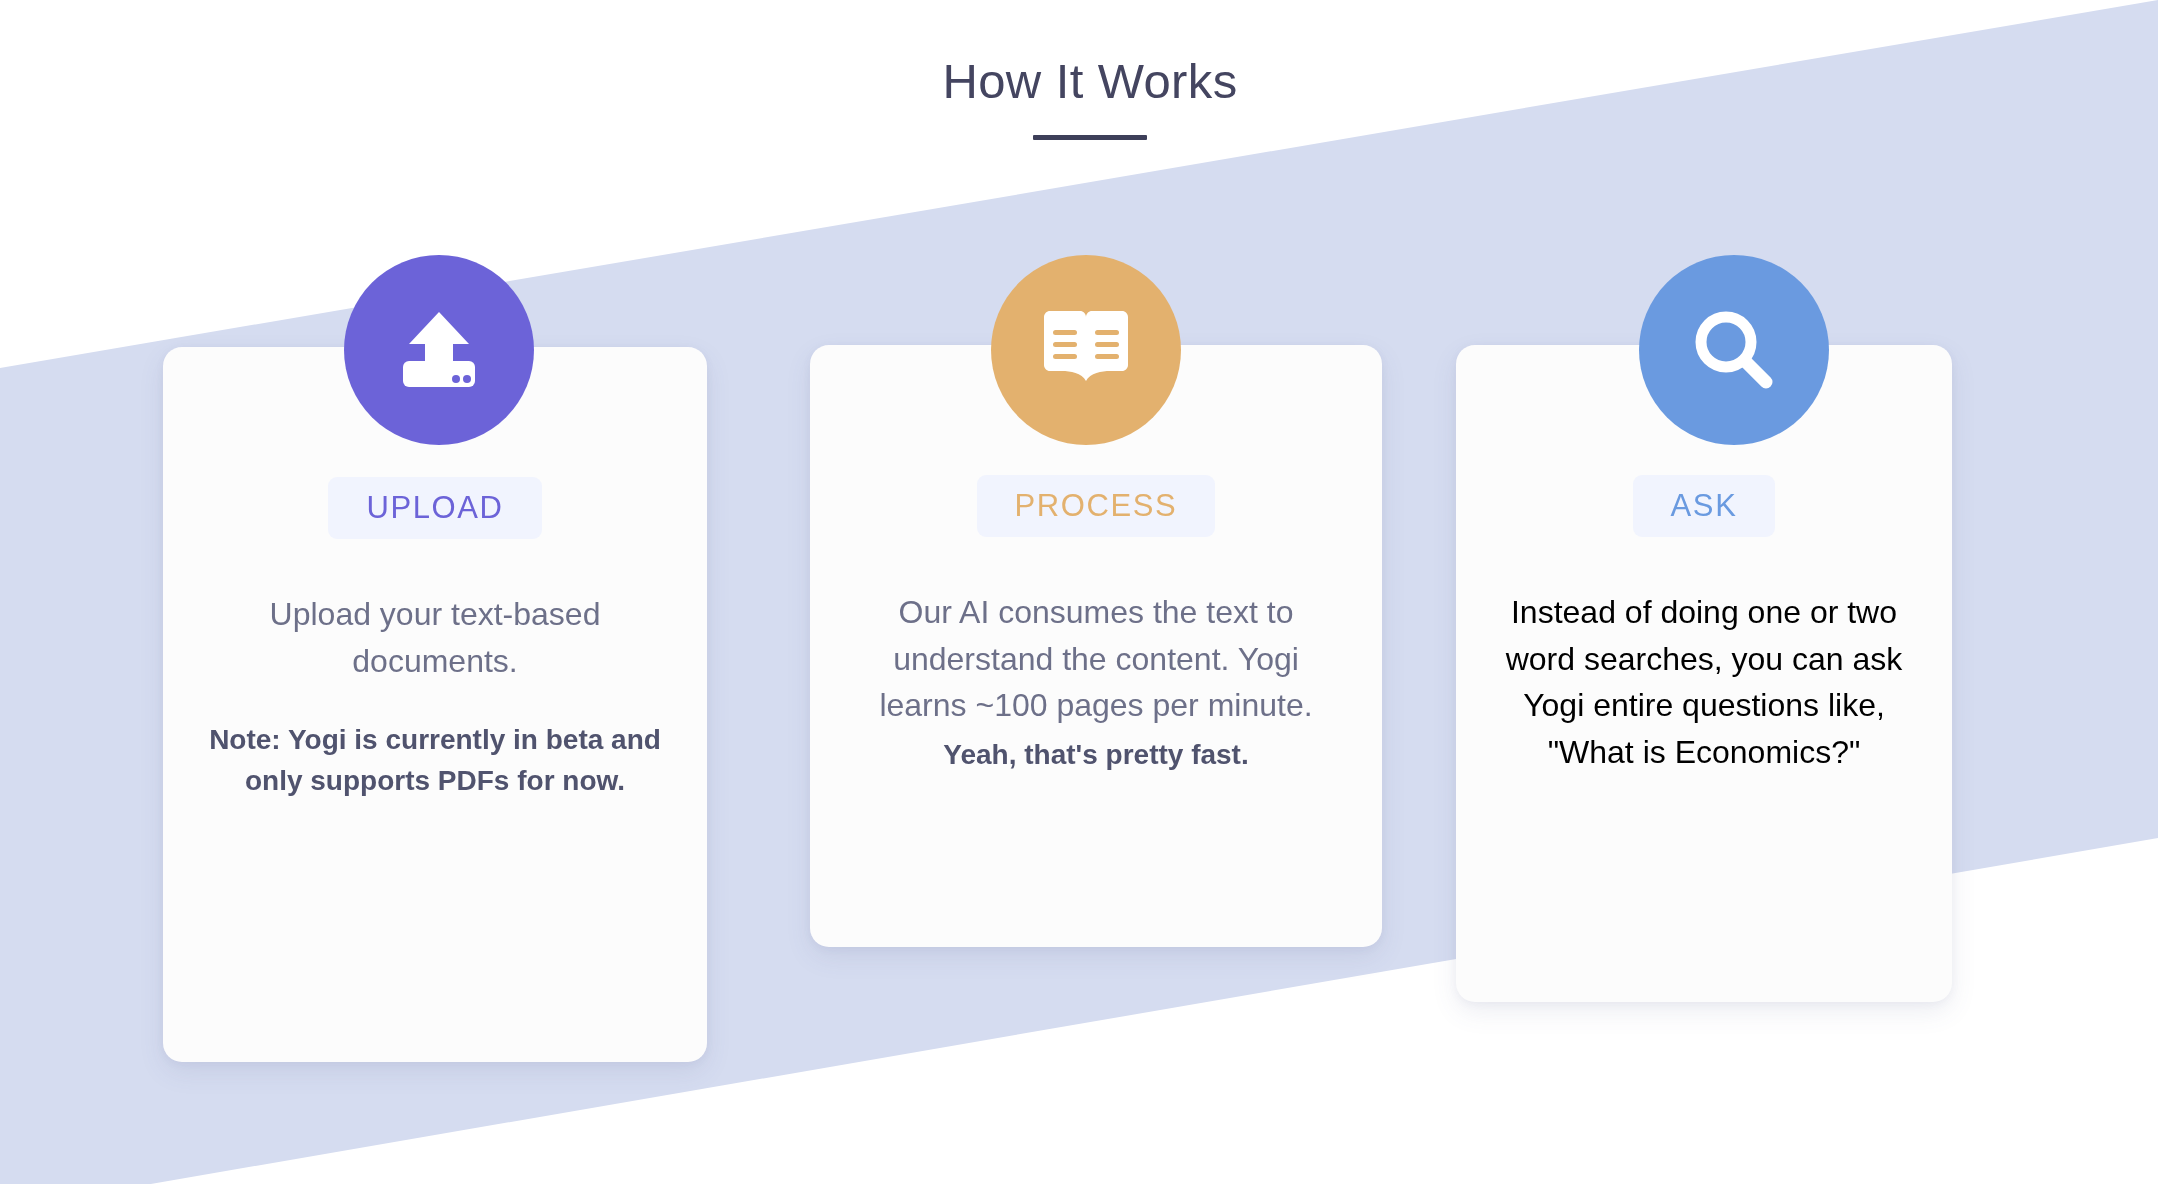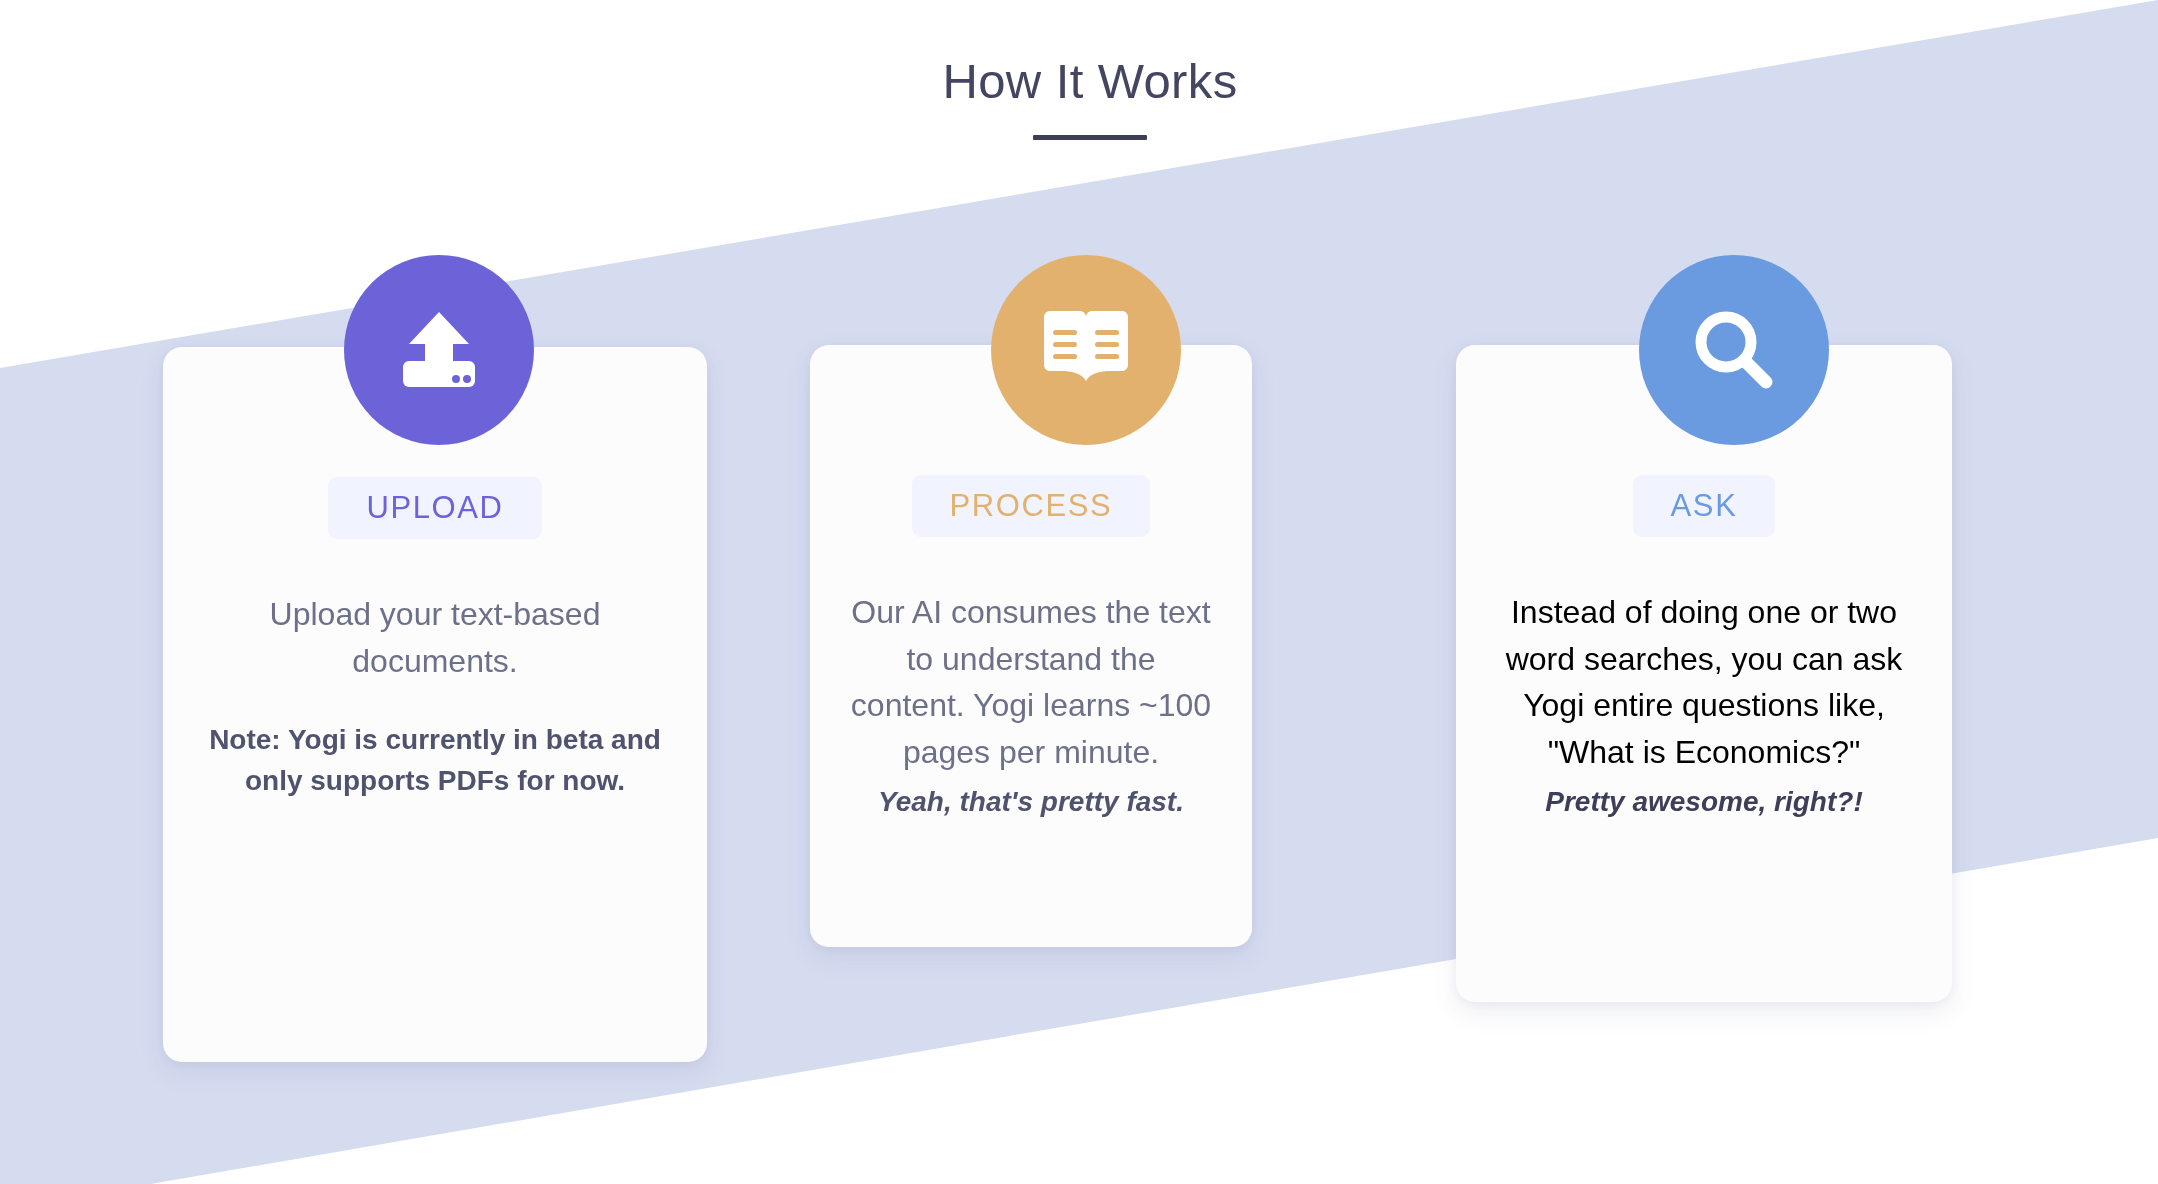--- a/index.html
+++ b/index.html
@@ -60,21 +60,21 @@
   
   .card {
     position: absolute;
     background: #fcfcfc;
     border-radius: 19px;
     box-shadow: 0 10px 26px rgba(80, 90, 140, 0.10),
                 0 2px 8px rgba(80, 90, 140, 0.06);
     z-index: 3;
   }
   #card-upload  { left: 163px;  top: 347px; width: 544px; height: 715px; }
-  #card-process { left: 810px;  top: 345px; width: 442px; height: 602px; }
+  #card-process { left: 810px;  top: 345px; width: 572px; height: 602px; }
   #card-ask     { left: 1456px; top: 345px; width: 496px; height: 657px; }
 
   
   .icon-circle {
     position: absolute;
     width: 190px;
     height: 190px;
     border-radius: 50%;
     display: flex;
     align-items: center;
@@ -124,21 +124,20 @@
 
   .emphasis {
     margin: 36px 0 16px 0;
     font-size: 28px;
     font-weight: 700;
     line-height: 1.46;
     color: #50536e;
   }
   .emphasis-tight {
     margin: 6px 0 8px 0;
-    font-style: italic;
   }
   .emphasis-dark {
     color: #3d3f59;
   }
 </style>
 </head>
 <body>
 
 <div id="stage">
 
@@ -164,21 +163,20 @@
       <div class="badge badge-process">PROCESS</div>
       <p class="body-text">Our AI consumes the text to understand the content. Yogi learns ~100 pages per minute.</p>
       <p class="emphasis emphasis-tight">Yeah, that's pretty fast.</p>
     </div>
   </div>
 
   <div class="card" id="card-ask">
     <div class="card-inner">
       <div class="badge badge-ask">ASK</div>
       <p class="body-text body-text-dark">Instead of doing one or two word searches, you can ask Yogi entire questions like, "What is Economics?"</p>
-      <p class="emphasis emphasis-tight emphasis-dark">Pretty awesome, right?!</p>
     </div>
   </div>
 
   <div class="icon-circle" id="icon-upload">
     <svg width="92" height="92" viewBox="0 0 92 92" xmlns="http://www.w3.org/2000/svg" aria-hidden="true">
       <g fill="#ffffff">
         <path d="M46 8 L76 40 L60 40 L60 62 L32 62 L32 40 L16 40 Z"></path>
         <rect x="10" y="57" width="72" height="26" rx="6"></rect>
         <circle cx="63" cy="75" r="4" fill="#6c63d8"></circle>
         <circle cx="74" cy="75" r="4" fill="#6c63d8"></circle>

